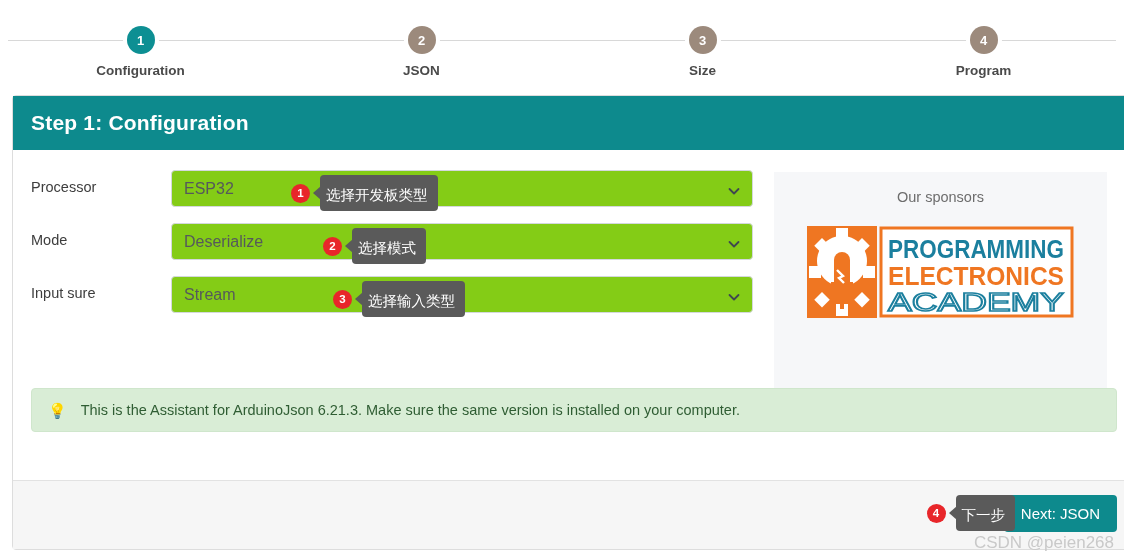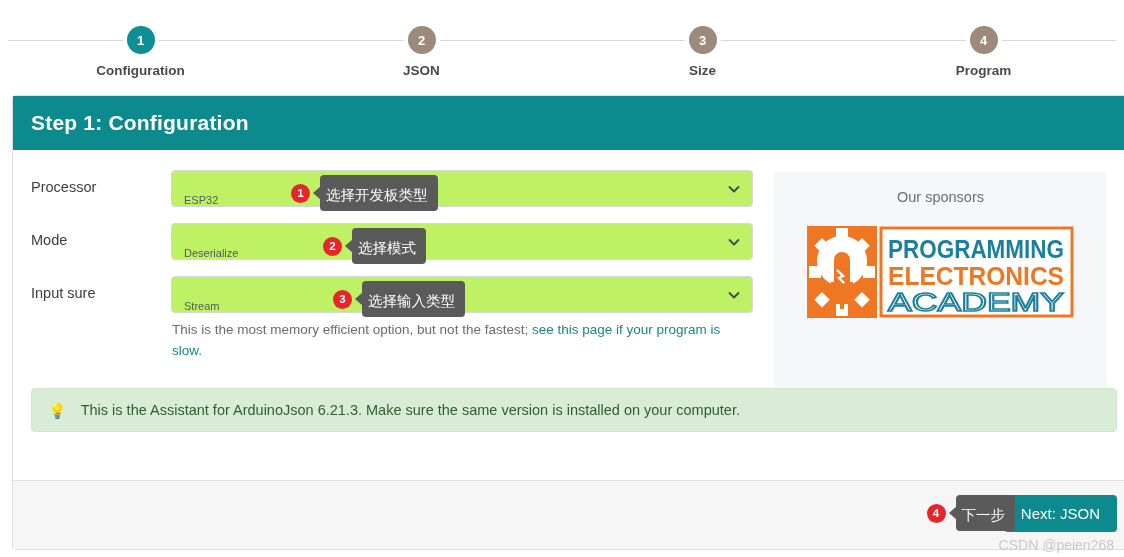--- a/index.html
+++ b/index.html
@@ -115,25 +115,25 @@
     flex: 0 0 140px;
   }
   .field-wrap {
     flex: 1 1 auto;
     position: relative;
   }
   .select-box {
     height: 37px;
     border: 1px solid #d4d8dc;
     border-radius: 4px;
-    background: #bef264;
-    display: flex;
-    align-items: flex-end;
+    background: #84cc16;
+    display: flex;
+    align-items: center;
     padding: 0 12px;
-    font-size: 11px;
+    font-size: 16px;
     color: #55595c;
     box-sizing: border-box;
     position: relative;
   }
   .chevron {
     position: absolute;
     right: 12px;
     top: 50%;
     transform: translateY(-50%);
     width: 12px;
@@ -245,21 +245,21 @@
     border-radius: 4px;
     padding: 10px 17px;
     cursor: pointer;
     font-family: "Liberation Sans", sans-serif;
   }
 
   .watermark {
     position: absolute;
     right: 10px;
     bottom: 4px;
-    font-size: 14px;
+    font-size: 17px;
     color: #c9c9c9;
     z-index: 40;
   }
 </style>
 </head>
 <body>
 
 <div class="stepper">
   <div class="stepper-line"></div>
   <div class="steps">
@@ -341,23 +341,20 @@
             <span class="chevron">
               <svg viewBox="0 0 12 12" width="12" height="12">
                   <path d="M1.5 4 L6 8.5 L10.5 4" fill="none" stroke="#3f4750" stroke-width="1.8" stroke-linecap="round" stroke-linejoin="round"></path>
                 </svg>
             </span>
           </div>
           <div class="anno" style="left:162px; top:5px;">
             <div class="anno-badge">3</div>
             <div class="anno-arrow"></div>
             <div class="anno-tip">选择输入类型</div>
-          </div>
-          <div class="help-text">
-            <span>This is the most memory efficient option, but not the fastest; </span><a class="help-link" href="#">see this page if your program is slow.</a>
           </div>
         </div>
       </div>
 
     </div>
 
     <div class="sponsors" style="left:745px; top:6px; position:absolute; margin:16px;">
       <div class="sponsors-title">Our sponsors</div>
       <svg class="logo" viewBox="0 0 267 92">
 

